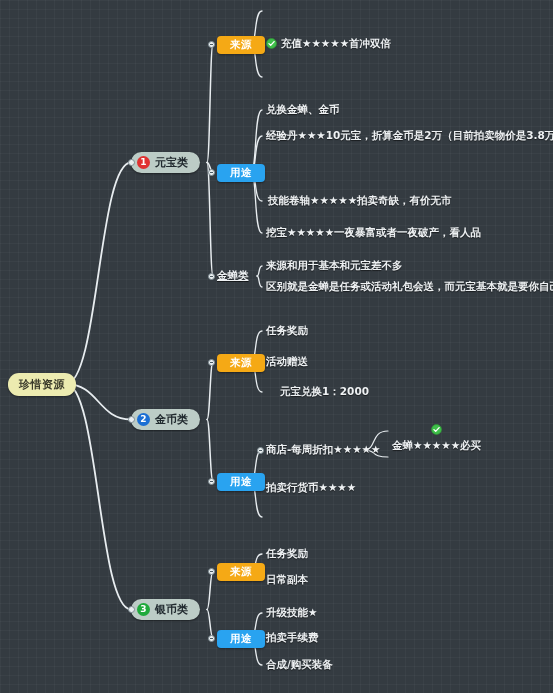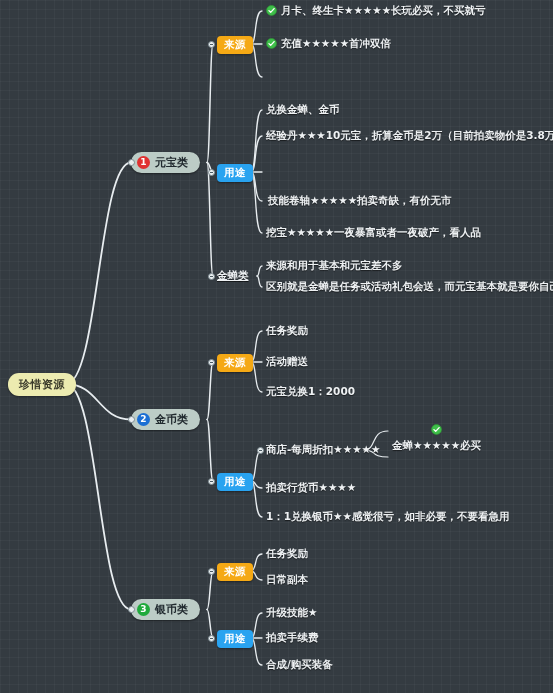--- a/index.html
+++ b/index.html
@@ -55,21 +55,21 @@
     font-weight: bold;
     display: flex; align-items: center; justify-content: center;
     line-height: 1;
     flex: 0 0 auto;
   }
 
   
   .chip {
     color: #ffffff;
     border-radius: 4px;
-    padding: 2px 7px;
+    padding: 2px 13px;
     font-size: 10.5px;
     font-weight: bold;
     box-shadow: 0 1px 2px rgba(0,0,0,0.4);
     letter-spacing: 0.5px;
   }
 
   
   .leaf {
     color: #eef1f3;
     font-size: 10.5px;
@@ -142,27 +142,20 @@
       <path d="M 251 638 C 257.05 638, 253.75 665, 262 665" fill="none" stroke="#e8edf0" stroke-width="1.3" stroke-linecap="round"></path>
     </svg>
 <div class="node root" style="left: 8px; top: 373px;">珍惜资源</div>
     <div class="node cat" style="left: 131px; top: 152px;">
       <span class="badge" style="background: rgb(224, 49, 49);">1</span>
       <span>元宝类</span>
     </div>
     <div class="dot" style="left: 127.5px; top: 159px;"></div>
     <div class="dot minus" style="left: 207.5px; top: 40.5px;"></div>
     <div class="node chip" style="left: 217px; top: 36px; background: rgb(245, 169, 21);">来源</div>
-    <div class="node leaf bold" style="left: 266px; top: 4px;">
-      <svg class="check" viewBox="0 0 16 16">
-        <circle cx="8" cy="8" r="7.2" fill="#3fbf4a" stroke="#2e9a36" stroke-width="1"></circle>
-        <path d="M4.3 8.2 L6.8 10.7 L11.8 5.2" fill="none" stroke="#ffffff" stroke-width="1.9" stroke-linecap="round" stroke-linejoin="round"></path>
-      </svg>
-      <span>月卡、终生卡★★★★★长玩必买，不买就亏</span>
-    </div>
     <div class="node leaf bold" style="left: 266px; top: 37px;">
       <svg class="check" viewBox="0 0 16 16">
         <circle cx="8" cy="8" r="7.2" fill="#3fbf4a" stroke="#2e9a36" stroke-width="1"></circle>
         <path d="M4.3 8.2 L6.8 10.7 L11.8 5.2" fill="none" stroke="#ffffff" stroke-width="1.9" stroke-linecap="round" stroke-linejoin="round"></path>
       </svg>
       <span>充值★★★★★首冲双倍</span>
     </div>
     <div class="dot minus" style="left: 207.5px; top: 168.5px;"></div>
     <div class="node chip" style="left: 217px; top: 164px; background: rgb(41, 163, 240);">用途</div>
     <div class="node leaf bold" style="left: 266px; top: 103px;">
@@ -191,42 +184,39 @@
     </div>
     <div class="dot" style="left: 127.5px; top: 416px;"></div>
     <div class="dot minus" style="left: 207.5px; top: 358.5px;"></div>
     <div class="node chip" style="left: 217px; top: 354px; background: rgb(245, 169, 21);">来源</div>
     <div class="node leaf bold" style="left: 266px; top: 324px;">
       <span>任务奖励</span>
     </div>
     <div class="node leaf bold" style="left: 266px; top: 355px;">
       <span>活动赠送</span>
     </div>
-    <div class="node leaf bold" style="left: 266px; top: 385px;">
+    <div class="node leaf bold" style="left: 280px; top: 385px;">
       <span>元宝兑换1：2000</span>
     </div>
     <div class="dot minus" style="left: 207.5px; top: 477.5px;"></div>
     <div class="node chip" style="left: 217px; top: 473px; background: rgb(41, 163, 240);">用途</div>
     <div class="node leaf bold" style="left: 266px; top: 443px;">
       <span>商店-每周折扣★★★★★</span>
     </div>
     <div class="dot minus" style="left: 256.5px; top: 446.5px;"></div>
     <div class="node leaf bold" style="left: 392px; top: 424px; flex-direction: column;">
       <svg class="check" viewBox="0 0 16 16">
         <circle cx="8" cy="8" r="7.2" fill="#3fbf4a" stroke="#2e9a36" stroke-width="1"></circle>
         <path d="M4.3 8.2 L6.8 10.7 L11.8 5.2" fill="none" stroke="#ffffff" stroke-width="1.9" stroke-linecap="round" stroke-linejoin="round"></path>
       </svg>
       <span>金蝉★★★★★必买</span>
     </div>
     <div class="node leaf bold" style="left: 266px; top: 481px;">
       <span>拍卖行货币★★★★</span>
     </div>
-    <div class="node leaf bold" style="left: 266px; top: 510px;">
-      <span>1：1兑换银币★★感觉很亏，如非必要，不要看急用</span>
-    </div>
     <div class="node cat" style="left: 131px; top: 599px;">
       <span class="badge" style="background: rgb(31, 170, 60);">3</span>
       <span>银币类</span>
     </div>
     <div class="dot" style="left: 127.5px; top: 606px;"></div>
     <div class="dot minus" style="left: 207.5px; top: 567.5px;"></div>
     <div class="node chip" style="left: 217px; top: 563px; background: rgb(245, 169, 21);">来源</div>
     <div class="node leaf bold" style="left: 266px; top: 547px;">
       <span>任务奖励</span>
     </div>

